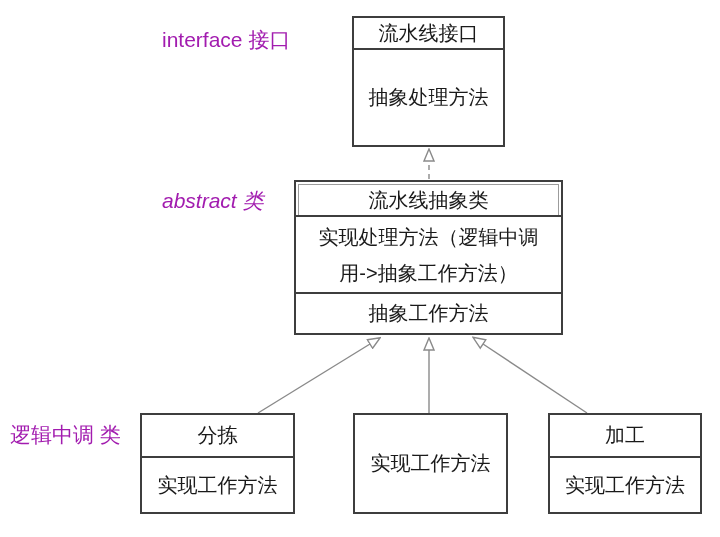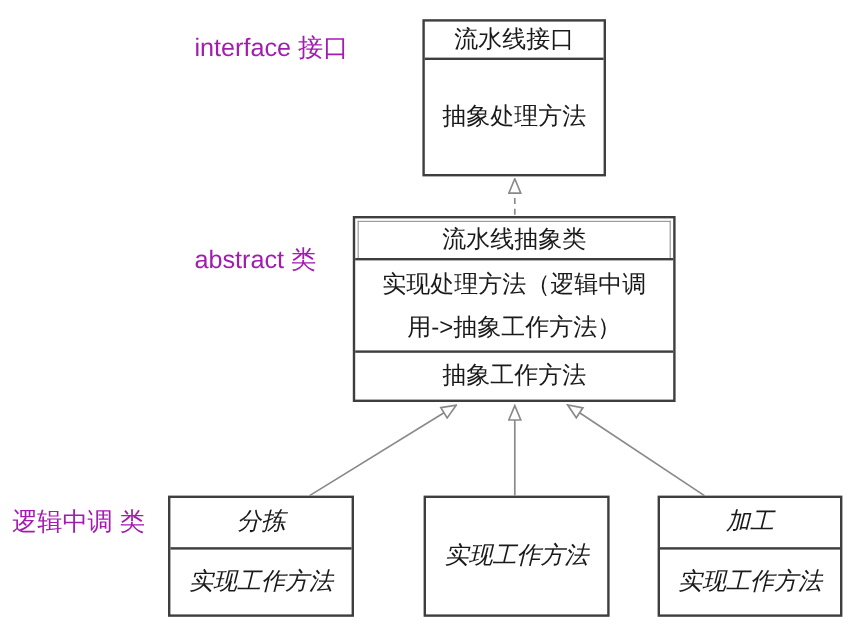--- a/index.html
+++ b/index.html
@@ -62,28 +62,28 @@
     left: 2px; right: 2px; top: 2px; bottom: 0;
     border: 1px solid #9c9c9c;
     border-bottom: none;
     display: flex;
     align-items: center;
     justify-content: center;
   }
   .abstract-box .middle { height: 77px; flex: none; flex-direction: column; line-height: 36px; }
   .abstract-box .bottom { height: 41px; flex: none; }
   
-  .concrete-box { top: 413px; width: 155px; height: 101px; font-style: italic; }
+  .concrete-box { top: 413px; width: 155px; height: 101px; }
   .concrete-box .title { height: 41px; flex: none; }
   .concrete-box .body  { flex: 1; }
   .box-sort    { left: 140px; }
   .box-inspect { left: 353px; }
   .box-process { left: 548px; width: 154px; justify-content: space-between; }
   .label-interface { left: 162px; top: 26px; }
-  .label-abstract  { left: 162px; top: 202px; }
+  .label-abstract  { left: 162px; top: 187px; font-style: italic; }
   .label-concrete  { left: 10px;  top: 421px; }
 </style>
 </head>
 <body>
 
 <div class="canvas">
 
   <svg class="arrows" viewBox="0 0 720 537" xmlns="http://www.w3.org/2000/svg">
     <defs>
       <marker id="hollowArrow" markerWidth="14" markerHeight="12" refX="1" refY="6" orient="auto" markerUnits="userSpaceOnUse">

